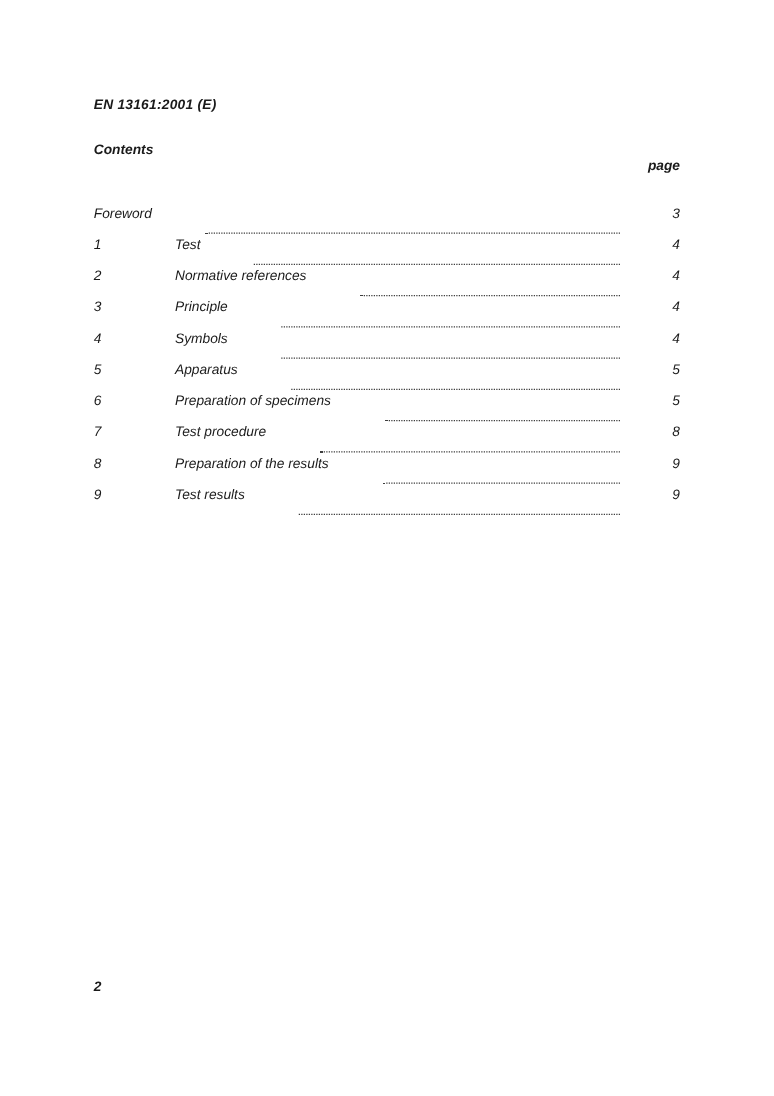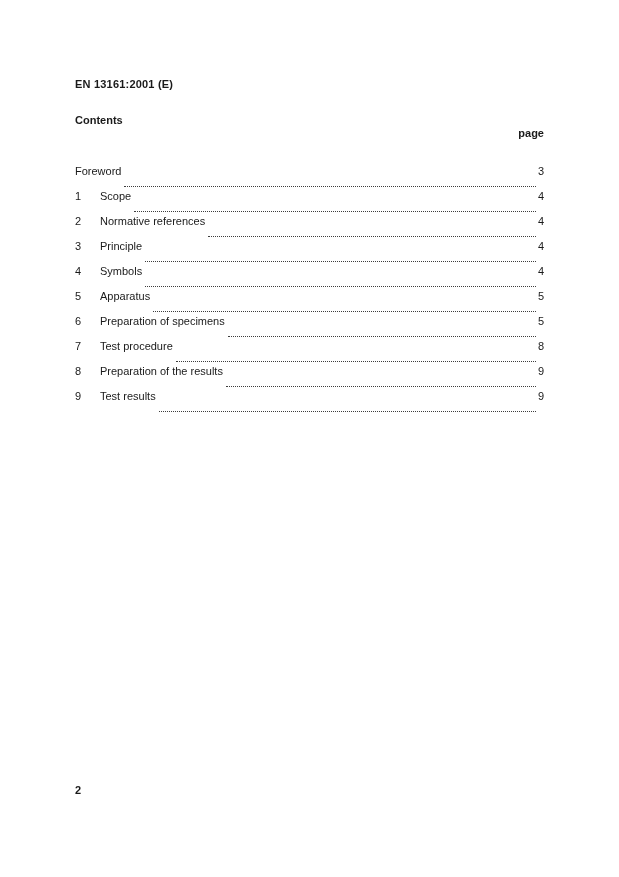--- a/index.html
+++ b/index.html
@@ -7,20 +7,21 @@
   body {
     font-family: "Liberation Sans", "DejaVu Sans", sans-serif;
     color: #1a1a1a;
   }
   .sheet {
     position: relative;
     width: 619px;
     height: 877px;
     background: #ffffff;
     overflow: hidden;
+    font-style: italic;
   }
   .doc-header {
     position: absolute;
     left: 75px;
     top: 78px;
     font-size: 11px;
     font-weight: bold;
     letter-spacing: 0.2px;
   }
   .contents-title {
@@ -43,20 +44,21 @@
     left: 75px;
     right: 75px;
     top: 165px;
   }
   .toc-row {
     display: flex;
     align-items: baseline;
     height: 25px;
     font-size: 11px;
     line-height: 12px;
+    gap: 40px;
   }
   .toc-num {
     width: 25px;
     flex: 0 0 25px;
   }
   .toc-title {
     white-space: pre;
     flex: 0 0 auto;
   }
   .toc-leader {
@@ -93,21 +95,21 @@
 
       <div class="toc-row">
 
         <span class="toc-title">Foreword</span>
         <span class="toc-leader"></span>
         <span class="toc-page">3</span>
       </div>
 
       <div class="toc-row">
         <span class="toc-num">1</span>
-        <span class="toc-title">Scope</span>
+        <span class="toc-title">Test</span>
         <span class="toc-leader"></span>
         <span class="toc-page">4</span>
       </div>
 
       <div class="toc-row">
         <span class="toc-num">2</span>
         <span class="toc-title">Normative references</span>
         <span class="toc-leader"></span>
         <span class="toc-page">4</span>
       </div>

